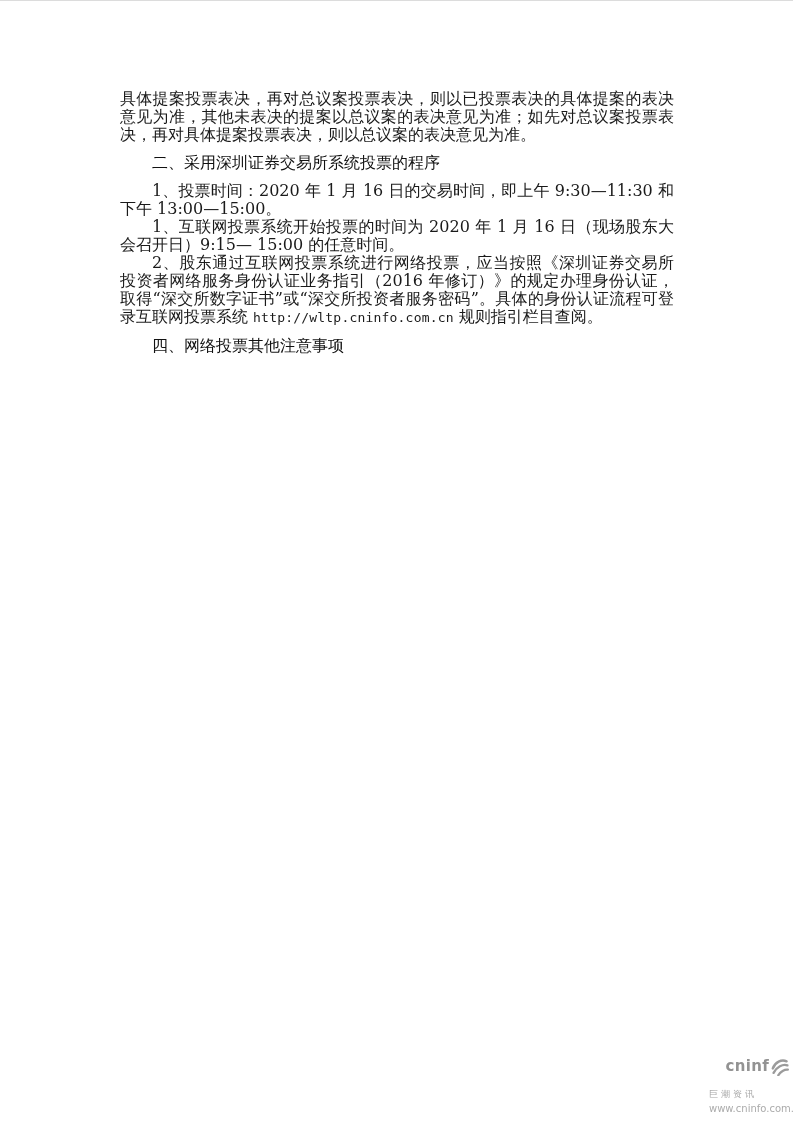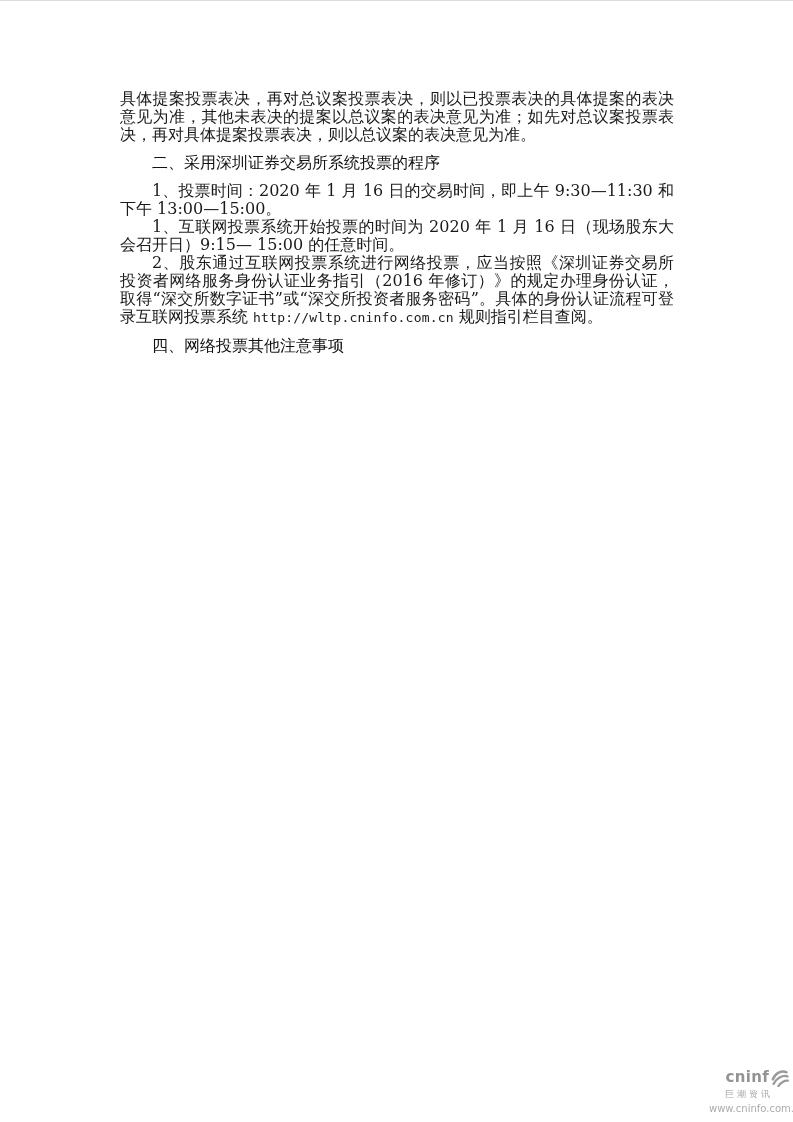--- a/index.html
+++ b/index.html
@@ -71,23 +71,23 @@
   }
   .logo-icon {
     display: inline-block;
     width: 19px;
     height: 19px;
   }
   .logo-sub {
     font-size: 9px;
     letter-spacing: 3px;
     color: #a6a6a6;
-    text-align: right;
+    text-align: left;
     padding-right: 16px;
-    margin-top: 1px;
+    margin-top: 12px;
     font-family: "DejaVu Sans", sans-serif;
     white-space: nowrap;
   }
   .website {
     font-size: 10px;
     color: #ababab;
     font-family: "DejaVu Sans", sans-serif;
     text-align: right;
     margin-top: 2px;
     white-space: nowrap;

